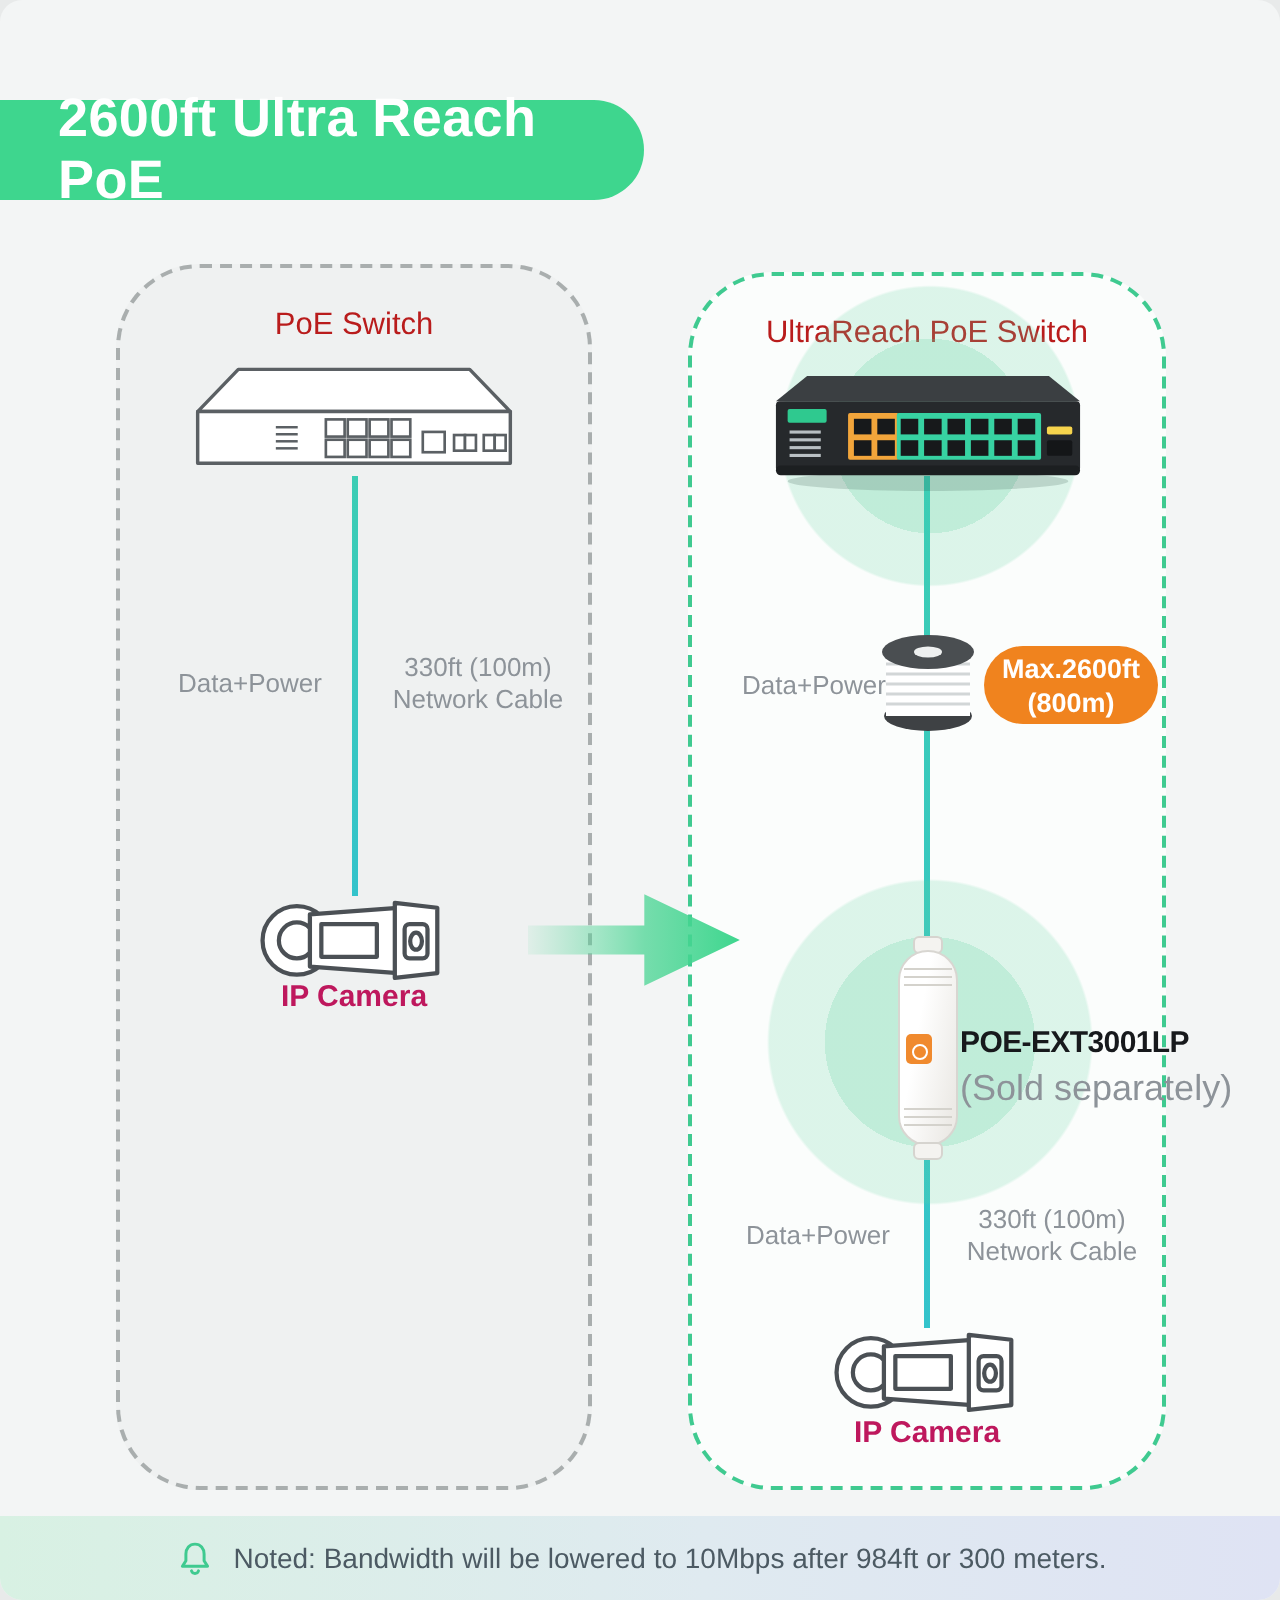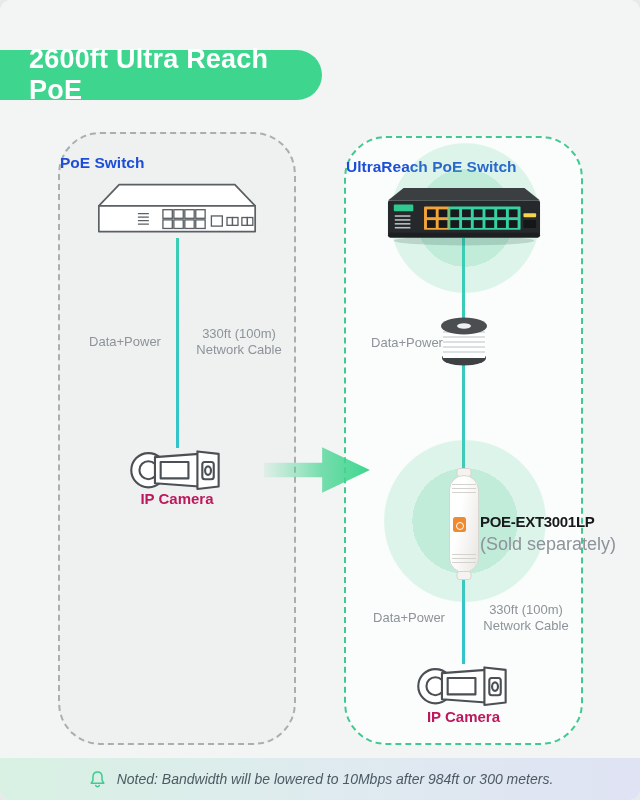--- a/index.html
+++ b/index.html
@@ -39,22 +39,22 @@
     border: 2px dashed #a9aeae;
   }
   .panel-right {
     left: 344px; top: 136px;
     width: 239px; height: 609px;
     background: #fbfdfc;
     border: 2px dashed #3fca90;
   }
   .panel-heading {
     position: absolute; top: 20px; left: 0;
-    width: 100%; text-align: left;
-    font-size: 15.5px; font-weight: bold; color: #1d4ed8;
+    width: 100%; text-align: center;
+    font-size: 15.5px; font-weight: normal; color: #b91c1c;
   }
 
   .glow {
     position: absolute; border-radius: 50%;
     background: radial-gradient(circle,
       rgba(96,210,160,0.38) 0 40%,
       rgba(96,210,160,0.20) 40% 61%,
       rgba(96,210,160,0) 62%);
   }
   .glow-switch { width: 172px; height: 172px; left: 33px; top: -6px; }
@@ -143,21 +143,20 @@
     width: 110px; height: 54px; z-index: 6;
   }
 
   
   .footer {
     position: absolute; left: 0; top: 758px;
     width: 640px; height: 42px;
     background: linear-gradient(90deg, #d8f1e3 0%, #dfeaf0 55%, #dfe3f4 100%);
     display: flex; align-items: center; justify-content: center;
     gap: 9px;
-    font-style: italic;
   }
   .footer-text { font-size: 14px; color: #4c5a63; }
 
   svg { display: block; }
 </style>
 </head>
 <body>
 
 <div class="page">
 
@@ -289,20 +288,24 @@
             <line x1="3" y1="21" x2="45" y2="21"></line>
           <line x1="3" y1="26" x2="45" y2="26"></line>
             <line x1="3" y1="31" x2="45" y2="31"></line>
           <line x1="3" y1="36" x2="45" y2="36"></line>
         </g>
         <ellipse cx="24" cy="10" rx="23" ry="8.5" fill="#4a4e51"></ellipse>
         <ellipse cx="24" cy="10" rx="7" ry="2.8" fill="#eef0f0"></ellipse>
       </svg>
     </div>
 
+    <div class="distance-badge">
+      <span style="display:block">Max.2600ft</span>
+      <span style="display:block">(800m)</span>
+    </div>
 
     <div class="side-label" style="top:197px; left:14px; width:94px;">Data+Power</div>
 
     <div class="glow glow-extender"></div>
     <div class="device extender">
       <div class="ext-cap top"></div>
       <div class="ext-body">
         <div class="ext-ridge" style="top:8px;"></div>
         <div class="ext-ridge" style="top:12px;"></div>
         <div class="ext-ridge" style="top:16px;"></div>

